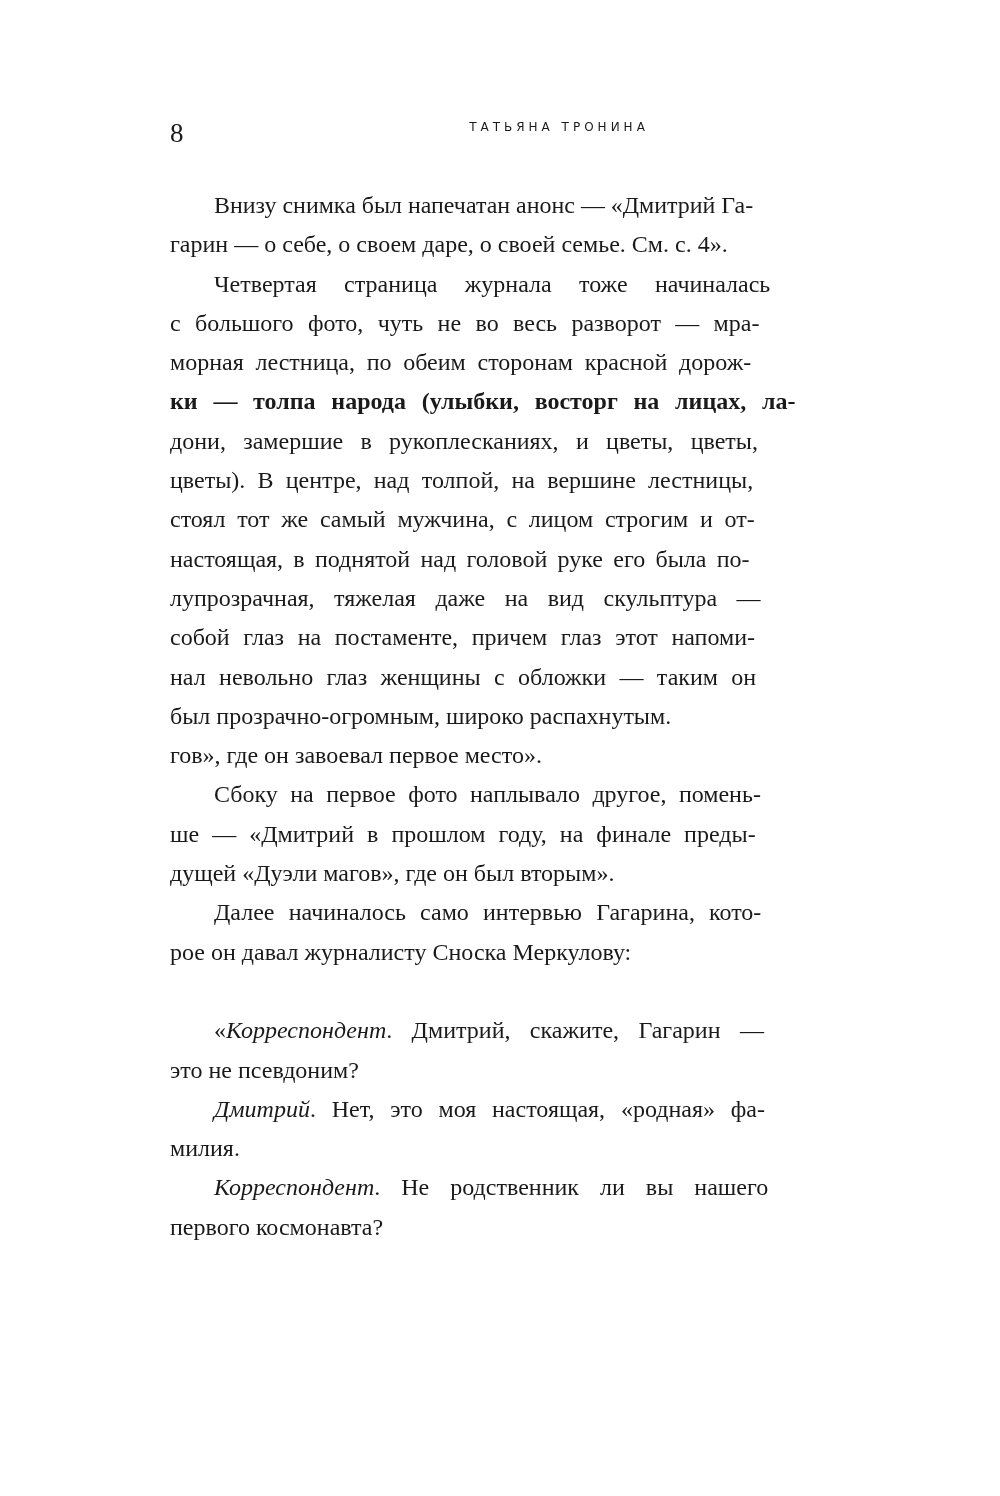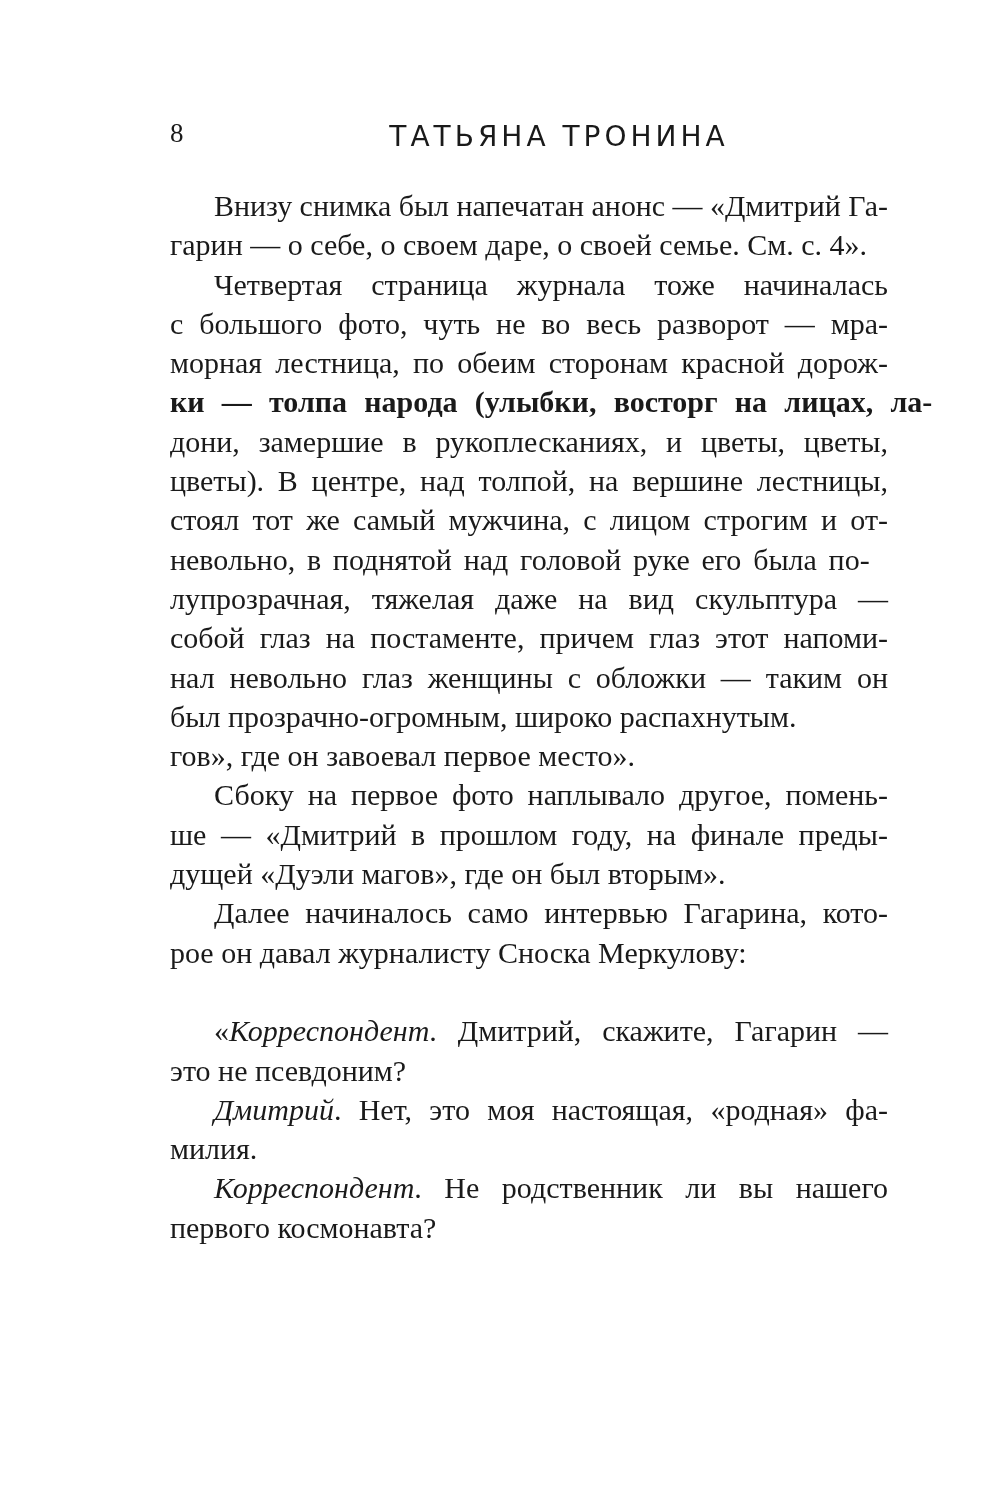--- a/index.html
+++ b/index.html
@@ -29,35 +29,35 @@
       font-size: 27px;
       font-family: "Liberation Serif", serif;
     }
     .running-title {
       position: absolute;
       left: 0;
       right: 0;
       top: 2px;
       text-align: center;
       font-family: "DejaVu Sans", sans-serif;
-      font-size: 28px;
+      font-size: 12px;
       letter-spacing: 4px;
       font-weight: normal;
       padding-left: 60px;
     }
     .text-block {
       position: absolute;
       left: 170px;
       top: 186px;
       width: 718px;
     }
     .line {
       height: 39.3px;
       line-height: 39.3px;
-      font-size: 30px;
+      font-size: 24px;
       white-space: nowrap;
       text-align: justify;
       text-align-last: justify;
       overflow: visible;
     }
     .line.indent {
       padding-left: 44px;
     }
     .line.last {
       text-align-last: left;
@@ -83,21 +83,21 @@
 <div class="text-block">
   <div class="line indent"><span class="inner" style="transform: scaleX(0.997203);"><span>Внизу снимка был напечатан анонс — «Дмитрий Га-</span></span></div>
   <div class="line last"><span class="inner"><span>гарин — о себе, о своем даре, о своей семье. См. с. 4».</span></span></div>
   <div class="line indent"><span class="inner" style="word-spacing: 21.3711px;"><span>Четвертая страница журнала тоже начиналась</span></span></div>
   <div class="line"><span class="inner" style="word-spacing: 8.37153px;"><span>с большого фото, чуть не во весь разворот — мра-</span></span></div>
   <div class="line"><span class="inner" style="word-spacing: 5.69792px;"><span>морная лестница, по обеим сторонам красной дорож-</span></span></div>
   <div class="line"><span class="inner" style="word-spacing: 9.73047px; font-weight: bold;"><span>ки — толпа народа (улыбки, восторг на лицах, ла-</span></span></div>
   <div class="line"><span class="inner" style="word-spacing: 11.3021px;"><span>дони, замершие в рукоплесканиях, и цветы, цветы,</span></span></div>
   <div class="line"><span class="inner" style="word-spacing: 6.23438px;"><span>цветы). В центре, над толпой, на вершине лестницы,</span></span></div>
   <div class="line"><span class="inner" style="word-spacing: 5.74479px;"><span>стоял тот же самый мужчина, с лицом строгим и от-</span></span></div>
-  <div class="line"><span class="inner" style="word-spacing: 4.26367px;"><span>невольно, в поднятой над головой руке его была по-</span></span></div>
+  <div class="line"><span class="inner" style="word-spacing: 4.26367px;"><span>настоящая, в поднятой над головой руке его была по-</span></span></div>
   <div class="line"><span class="inner" style="word-spacing: 13.5052px;"><span>лупрозрачная, тяжелая даже на вид скульптура —</span></span></div>
   <div class="line"><span class="inner" style="word-spacing: 7.59598px;"><span>собой глаз на постаменте, причем глаз этот напоми-</span></span></div>
   <div class="line"><span class="inner" style="word-spacing: 7.36133px;"><span>нал невольно глаз женщины с обложки — таким он</span></span></div>
   <div class="line last"><span class="inner"><span>был прозрачно-огромным, широко распахнутым.</span></span></div>
   <div class="line last"><span class="inner"><span>гов», где он завоевал первое место».</span></span></div>
   <div class="line indent"><span class="inner" style="word-spacing: 6.41146px;"><span>Сбоку на первое фото наплывало другое, помень-</span></span></div>
   <div class="line"><span class="inner" style="word-spacing: 7.01953px;"><span>ше — «Дмитрий в прошлом году, на финале преды-</span></span></div>
   <div class="line last"><span class="inner"><span>дущей «Дуэли магов», где он был вторым».</span></span></div>
   <div class="line indent"><span class="inner" style="word-spacing: 8.11875px;"><span>Далее начиналось само интервью Гагарина, кото-</span></span></div>
   <div class="line last"><span class="inner"><span>рое он давал журналисту Сноска Меркулову:</span></span></div>

